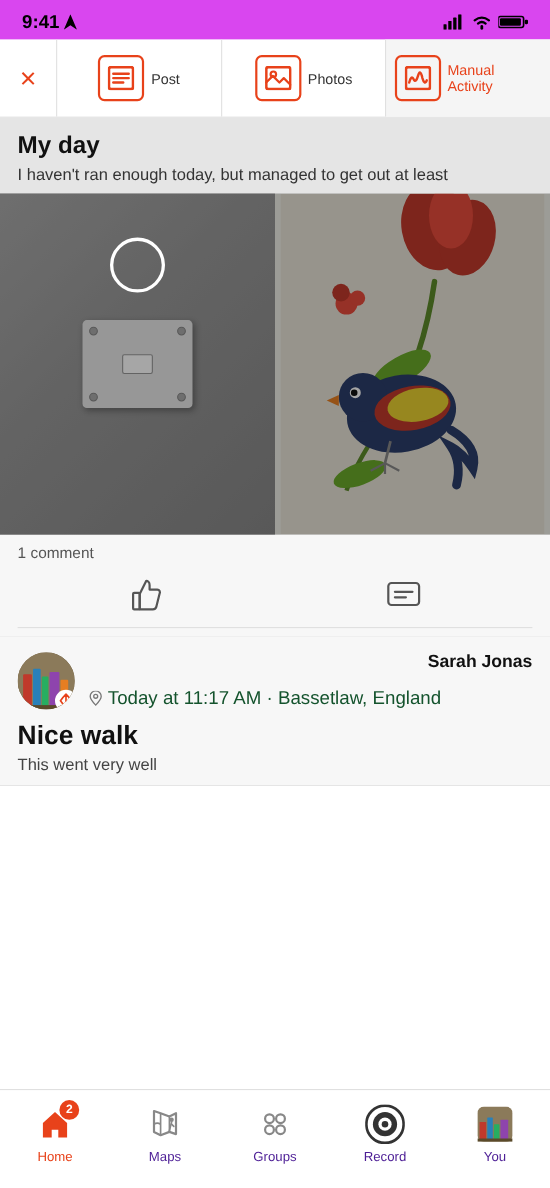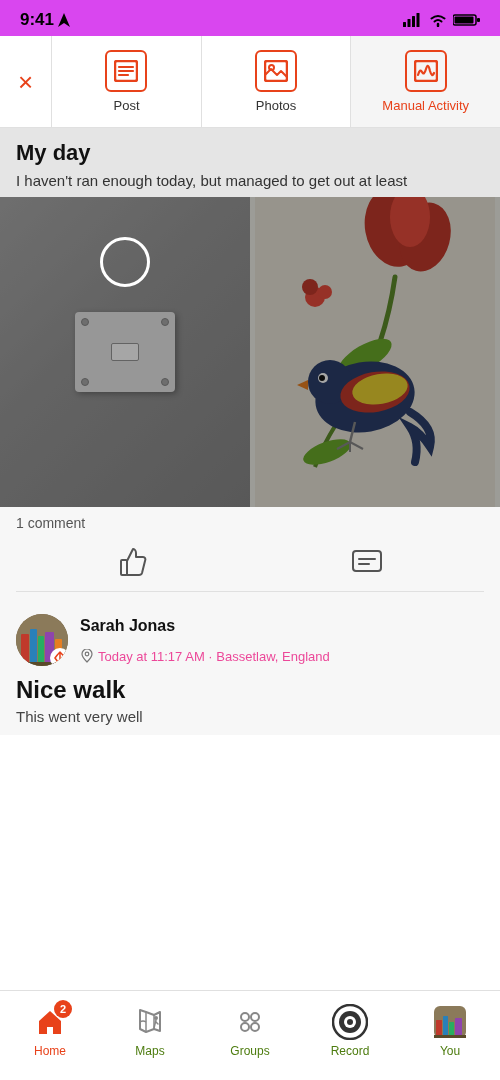--- a/index.html
+++ b/index.html
@@ -59,21 +59,21 @@
       font-weight: 300;
       line-height: 1;
     }
     .menu-options {
       display: flex;
       flex: 1;
     }
     .menu-option {
       flex: 1;
       display: flex;
-      flex-direction: column;
+      flex-direction: row;
       align-items: center;
       justify-content: center;
       padding: 14px 8px;
       border-left: 1px solid #e0e0e0;
       cursor: pointer;
       gap: 6px;
     }
     .menu-option:last-child {
       background: #f5f5f5;
     }
@@ -264,29 +264,30 @@
       width: 20px;
       height: 20px;
       background: #fff;
       border-radius: 50%;
       display: flex;
       align-items: center;
       justify-content: center;
     }
     .user-info {
       flex: 1;
+      text-align: right;
     }
     .user-name {
       font-size: 16px;
       font-weight: 600;
       color: #111;
     }
     .user-meta {
-      font-size: 13px;
-      color: #ec4899;
+      font-size: 17px;
+      color: #14532d;
       display: flex;
       align-items: center;
       gap: 4px;
       margin-top: 14px;
     }
     .activity-title {
       font-size: 24px;
       font-weight: 700;
       color: #111;
       margin-bottom: 4px;
@@ -336,21 +337,21 @@
       width: 18px;
       height: 18px;
       font-size: 11px;
       display: flex;
       align-items: center;
       justify-content: center;
       font-weight: 600;
     }
     .nav-label {
       font-size: 12px;
-      color: #4d7c0f;
+      color: #4c1d95;
     }
     .nav-label.active {
       color: #e8421a;
     }
 
     
     svg { display: block; }
   </style>
 </head>
 <body>

